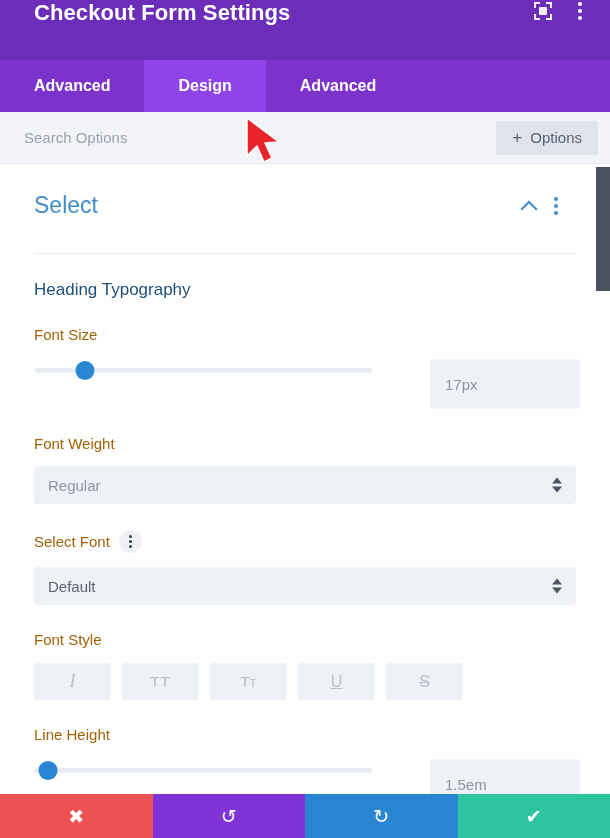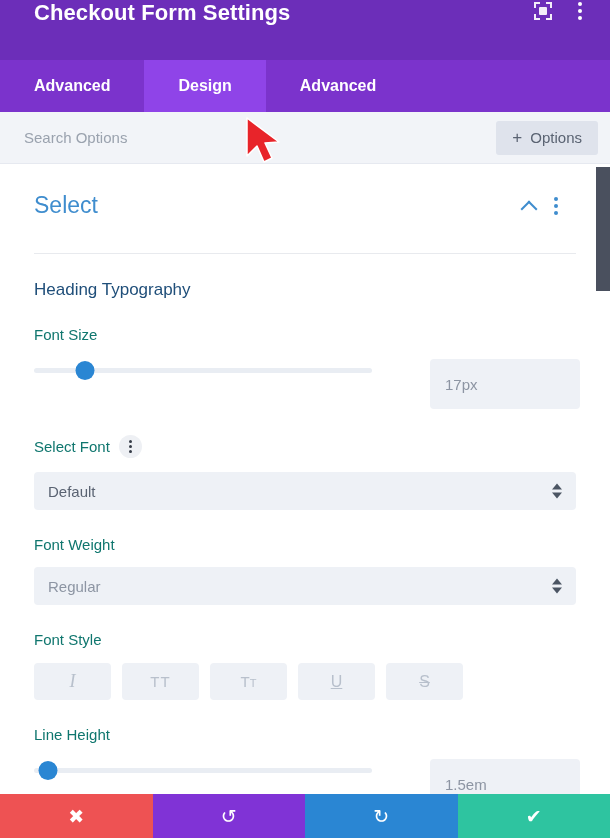--- a/index.html
+++ b/index.html
@@ -136,21 +136,21 @@
 
   .divider { height:1px; background:#e8eaee; margin-top: 34px; }
 
   .group-title {
     color: #1f4e79; font-size: 17px; font-weight: normal;
     margin-top: 26px;
   }
 
   .field { margin-top: 26px; }
   .field-label {
-    color: #0f766e; font-size: 15px;
+    color: #a16207; font-size: 15px;
     display: flex; align-items: center; gap: 9px; margin-top: 8px;
   }
   .dots-badge {
     width: 23px; height: 23px; border-radius: 50%;
     background: #eef0f4;
     display: flex; flex-direction: column; align-items: center; justify-content: center;
     gap: 2px; cursor: pointer;
   }
   .dots-badge span { width:3px; height:3px; border-radius:50%; background:#353b47; display:block; }
 
@@ -306,51 +306,51 @@
         <div class="slider">
           <div class="slider-track"></div>
           <div class="slider-thumb" id="fs-thumb" style="left: 15%;"></div>
         </div>
         <div class="value-box">17px</div>
       </div>
     </div>
 
     <div class="field">
       <div class="field-label">
+        <span>Font Weight</span>
+      </div>
+      <div class="select muted">
+        <span>Regular</span>
+        <span class="spinner">
+          <i class="up"></i>
+            <i class="dn"></i>
+        </span>
+      </div>
+    </div>
+
+    <div class="field">
+      <div class="field-label">
         <span>Select Font</span>
         <span class="dots-badge">
           <span></span>
             <span></span>
             <span></span>
         </span>
       </div>
       <div class="select">
         <span>Default</span>
         <span class="spinner">
           <i class="up"></i>
             <i class="dn"></i>
         </span>
       </div>
     </div>
 
     <div class="field">
       <div class="field-label">
-        <span>Font Weight</span>
-      </div>
-      <div class="select muted">
-        <span>Regular</span>
-        <span class="spinner">
-          <i class="up"></i>
-            <i class="dn"></i>
-        </span>
-      </div>
-    </div>
-
-    <div class="field">
-      <div class="field-label">
         <span>Font Style</span>
       </div>
       <div class="style-row">
         <button class="style-btn">
           <span class="glyph-i">I</span>
         </button>
         <button class="style-btn">
           <span class="glyph-tt">TT</span>
         </button>
         <button class="style-btn">

